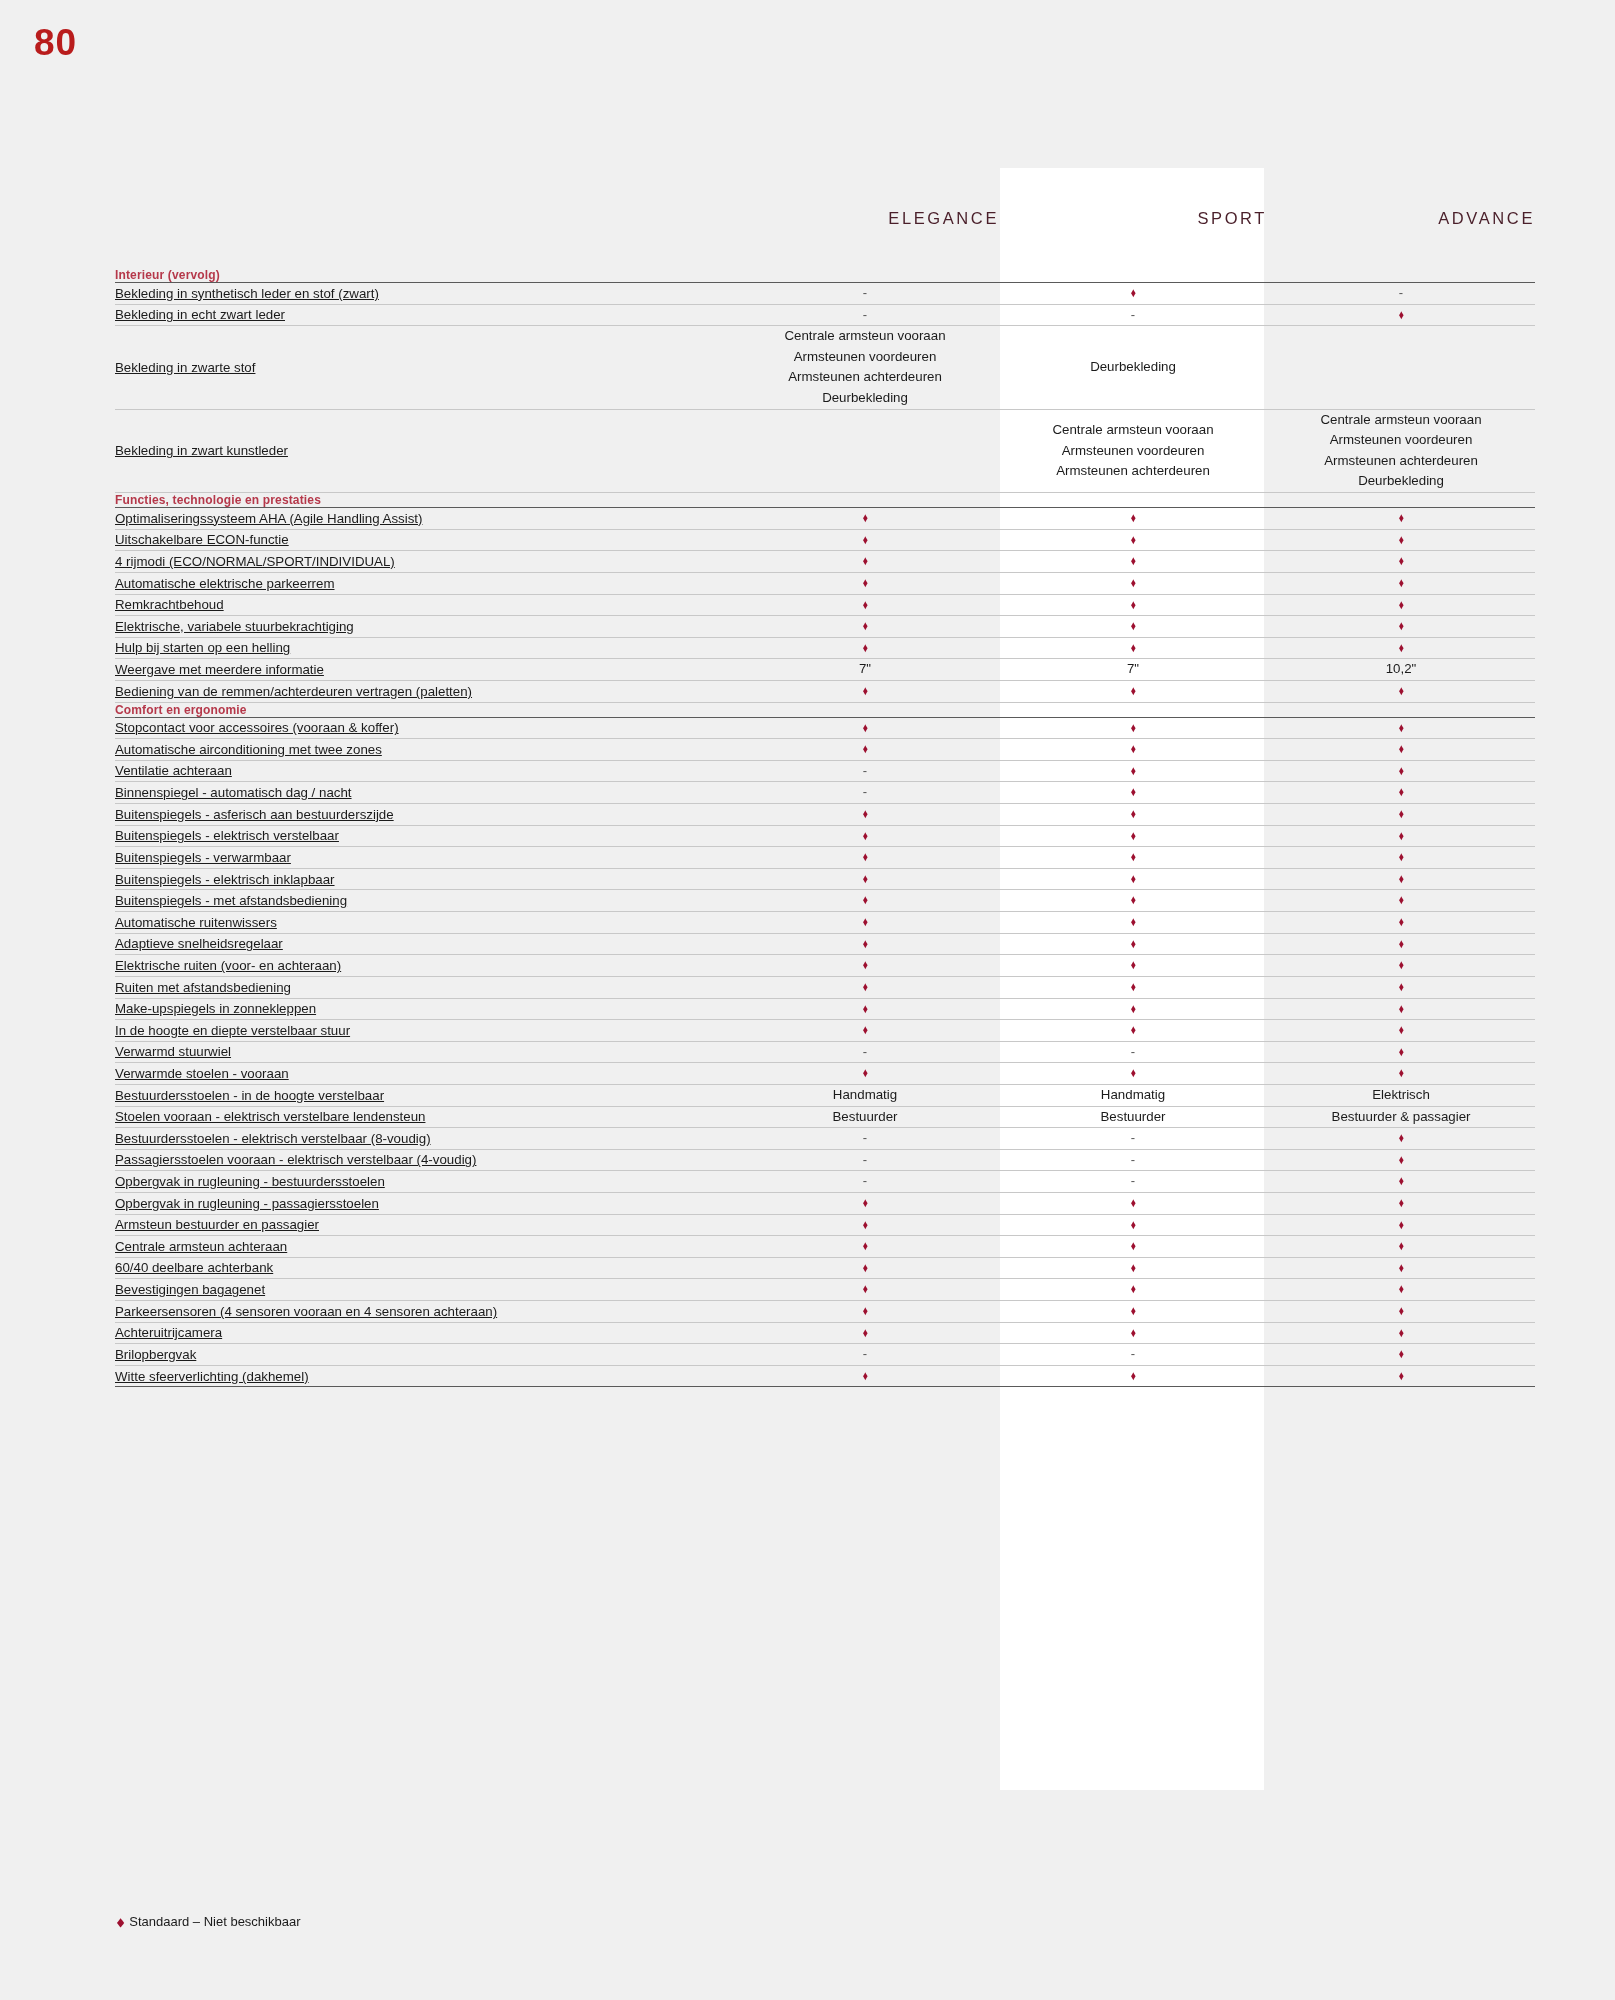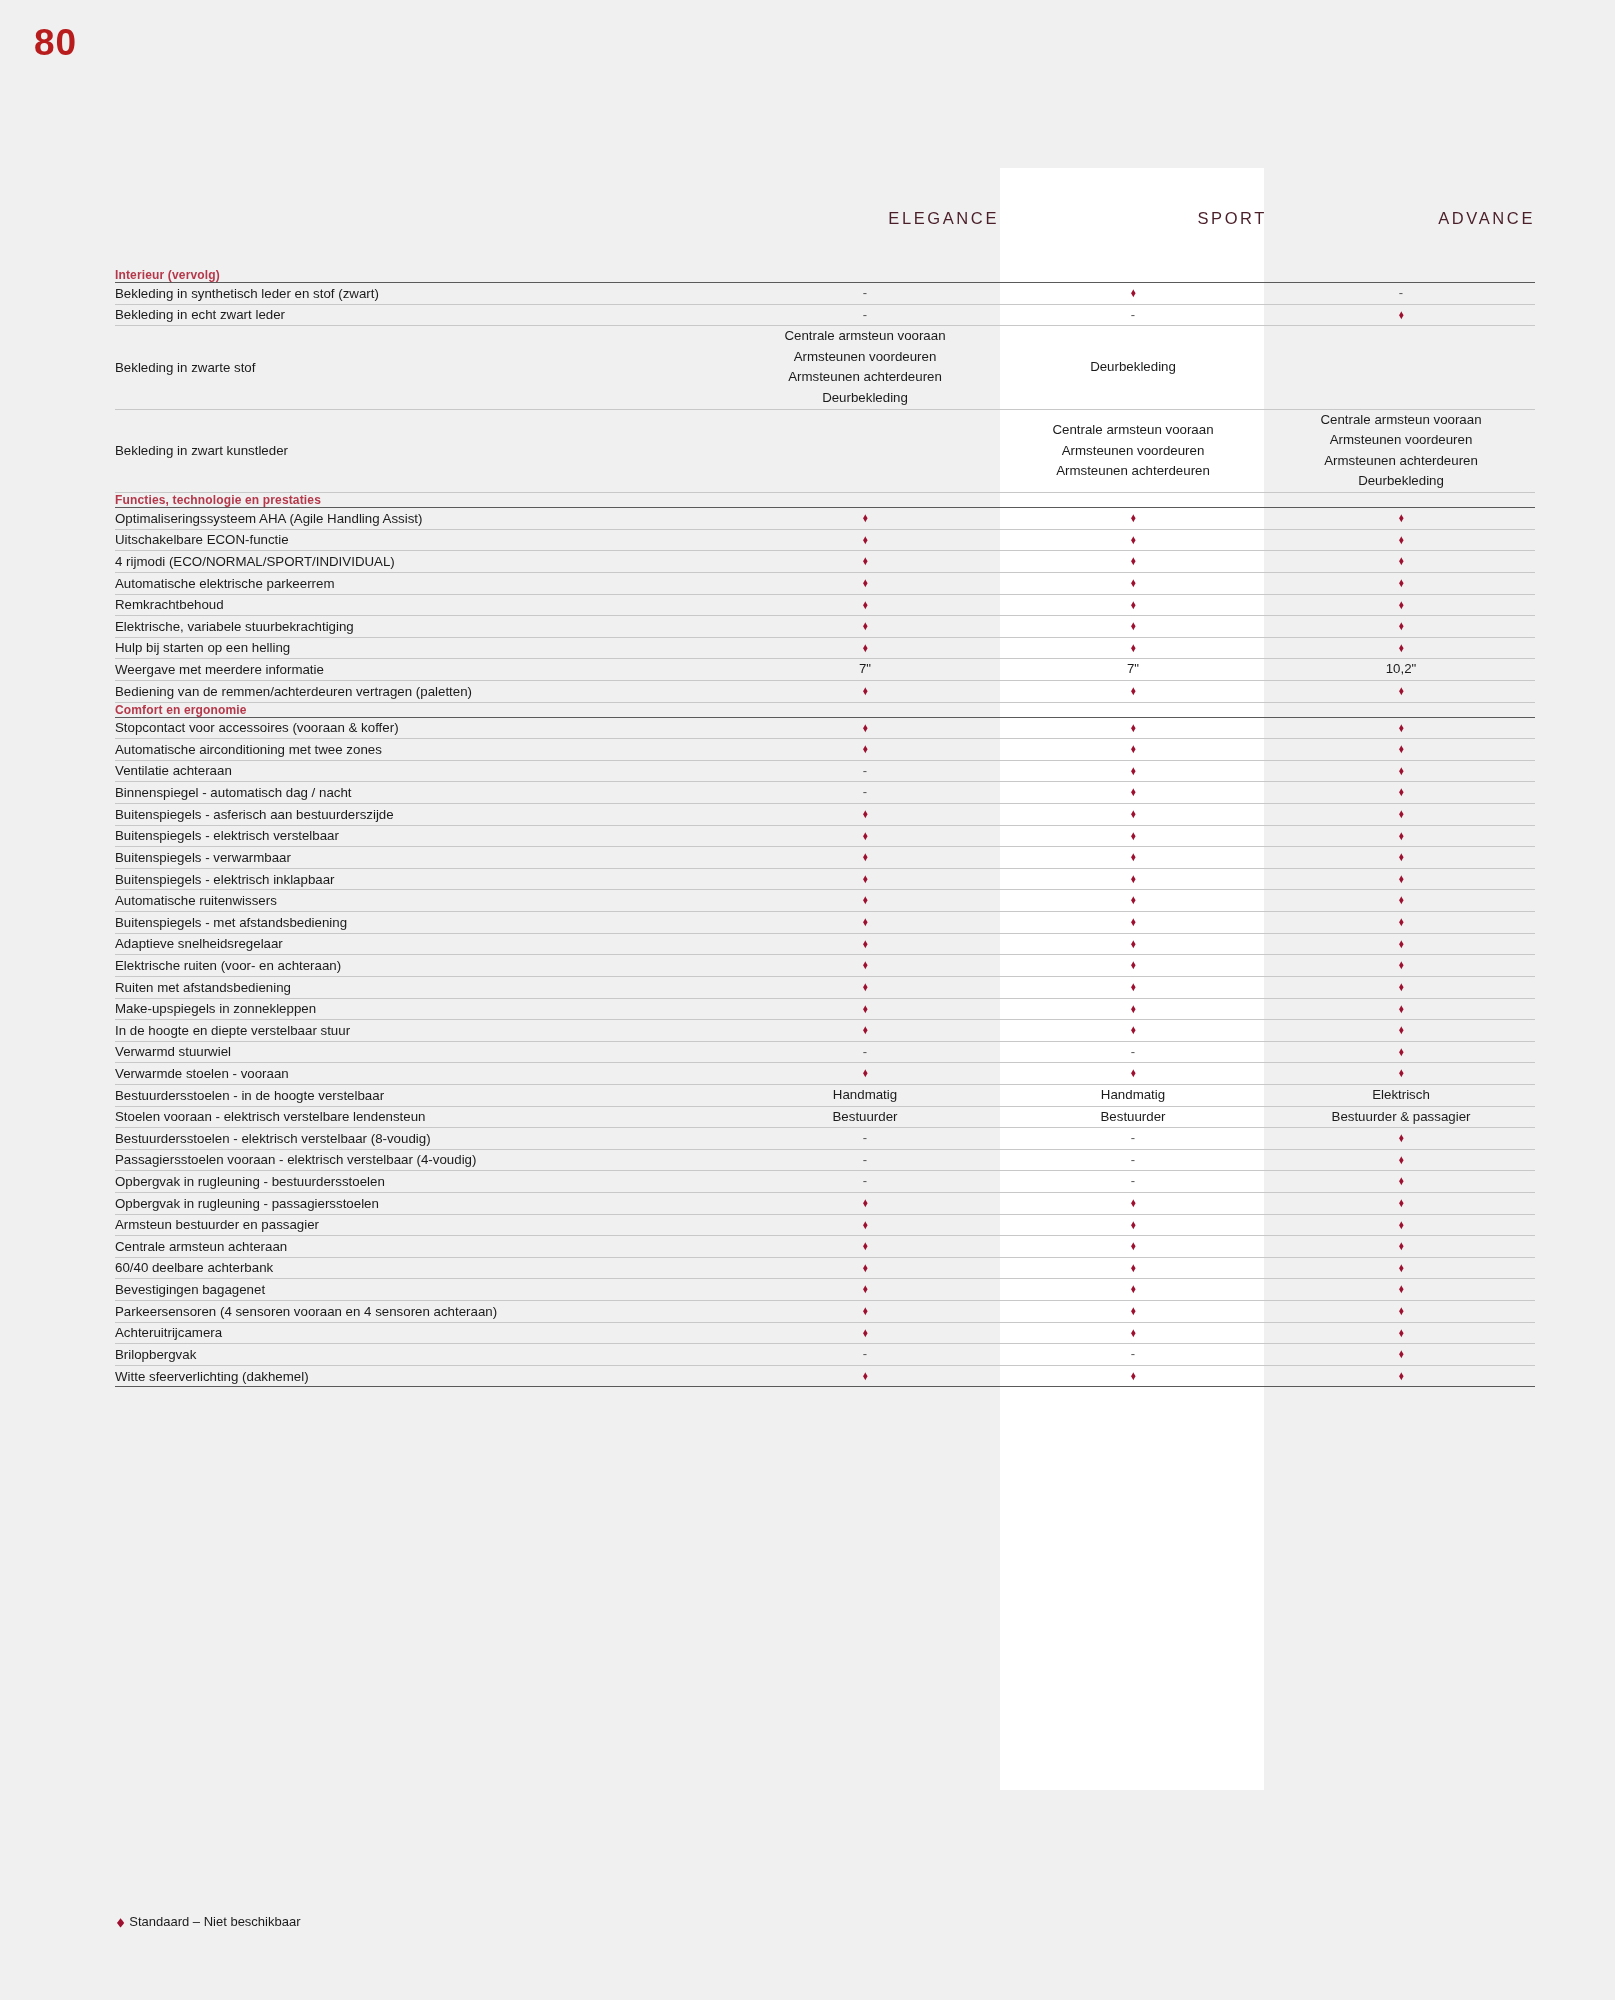--- a/index.html
+++ b/index.html
@@ -101,20 +101,21 @@
     padding: 0;
     font-size: 13.3px;
     font-weight: 400;
   }
   td.feature {
     text-align: left;
     padding: 6px 10px 6px 4px;
     color: #1b1b1b;
     line-height: 1.45;
     white-space: nowrap;
+    text-decoration: underline;
   }
   td.val {
     text-align: center;
     color: #1b1b1b;
     padding: 6px 6px;
     line-height: 1.55;
     vertical-align: middle;
   }
   td.val .dash { color: #555; font-size: 13px; }
   .diamond {
@@ -307,27 +308,27 @@
           <td class="val"><span class="diamond">♦</span></td>
           <td class="val"><span class="diamond">♦</span></td>
         </tr>
         <tr class="data-row">
           <td class="feature">Buitenspiegels - elektrisch inklapbaar</td>
           <td class="val"><span class="diamond">♦</span></td>
           <td class="val"><span class="diamond">♦</span></td>
           <td class="val"><span class="diamond">♦</span></td>
         </tr>
         <tr class="data-row">
+          <td class="feature">Buitenspiegels - met afstandsbediening</td>
+          <td class="val"><span class="diamond">♦</span></td>
+          <td class="val"><span class="diamond">♦</span></td>
+          <td class="val"><span class="diamond">♦</span></td>
+        </tr>
+        <tr class="data-row">
           <td class="feature">Automatische ruitenwissers</td>
-          <td class="val"><span class="diamond">♦</span></td>
-          <td class="val"><span class="diamond">♦</span></td>
-          <td class="val"><span class="diamond">♦</span></td>
-        </tr>
-        <tr class="data-row">
-          <td class="feature">Buitenspiegels - met afstandsbediening</td>
           <td class="val"><span class="diamond">♦</span></td>
           <td class="val"><span class="diamond">♦</span></td>
           <td class="val"><span class="diamond">♦</span></td>
         </tr>
         <tr class="data-row">
           <td class="feature">Adaptieve snelheidsregelaar</td>
           <td class="val"><span class="diamond">♦</span></td>
           <td class="val"><span class="diamond">♦</span></td>
           <td class="val"><span class="diamond">♦</span></td>
         </tr>

